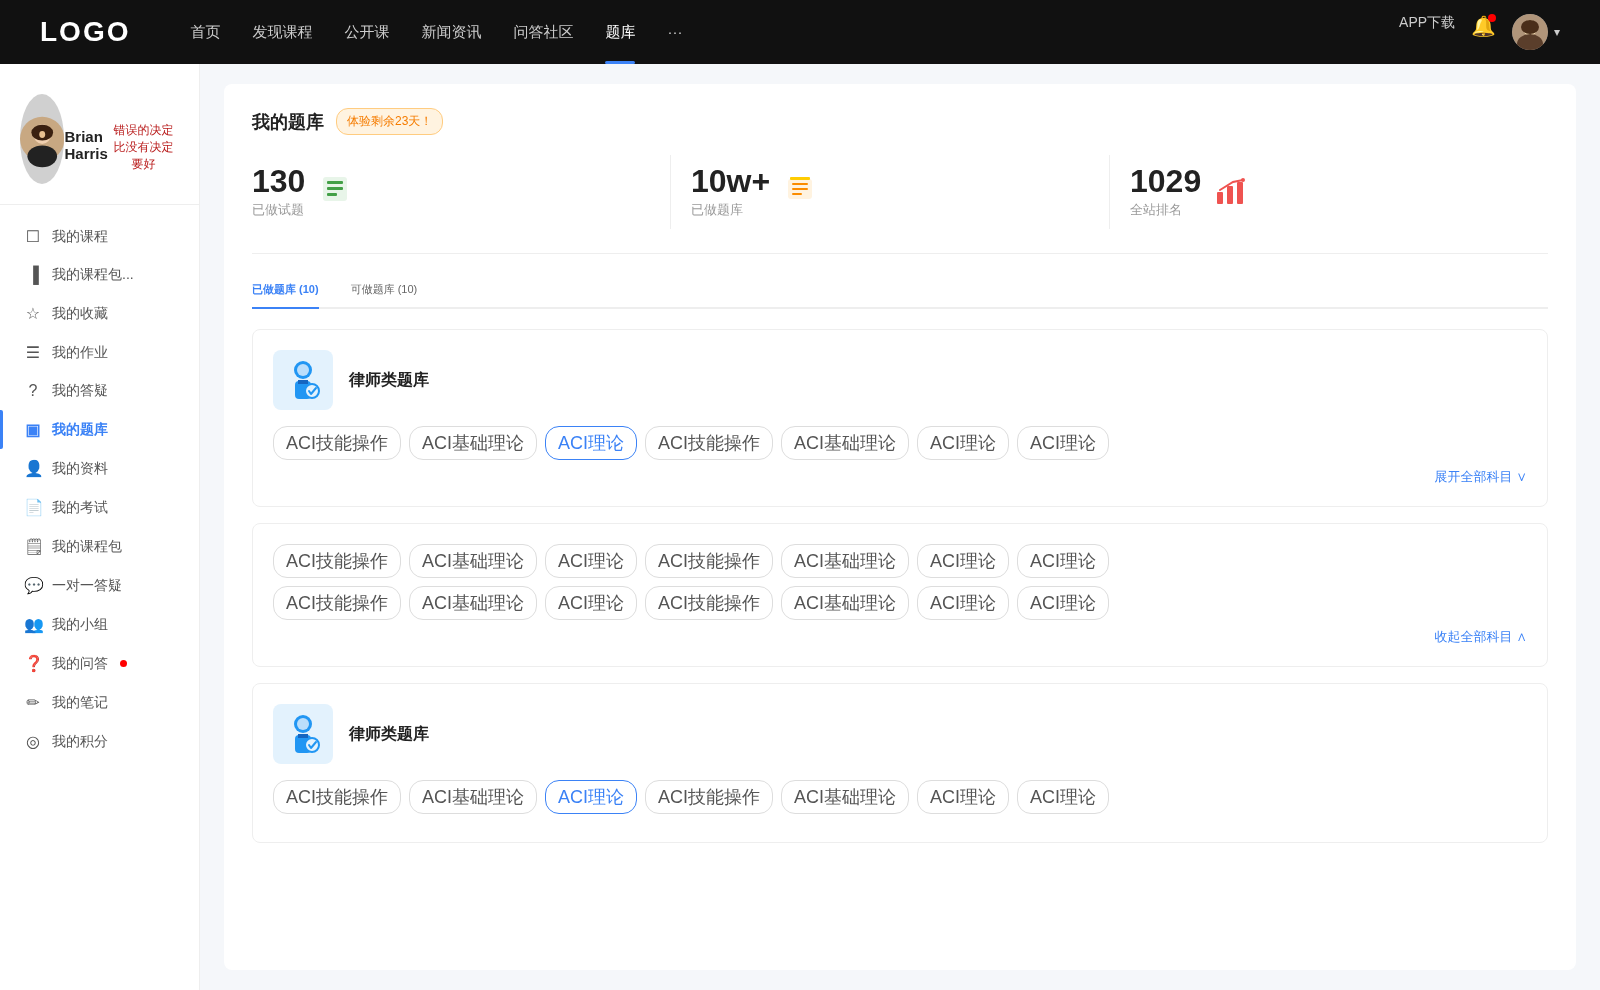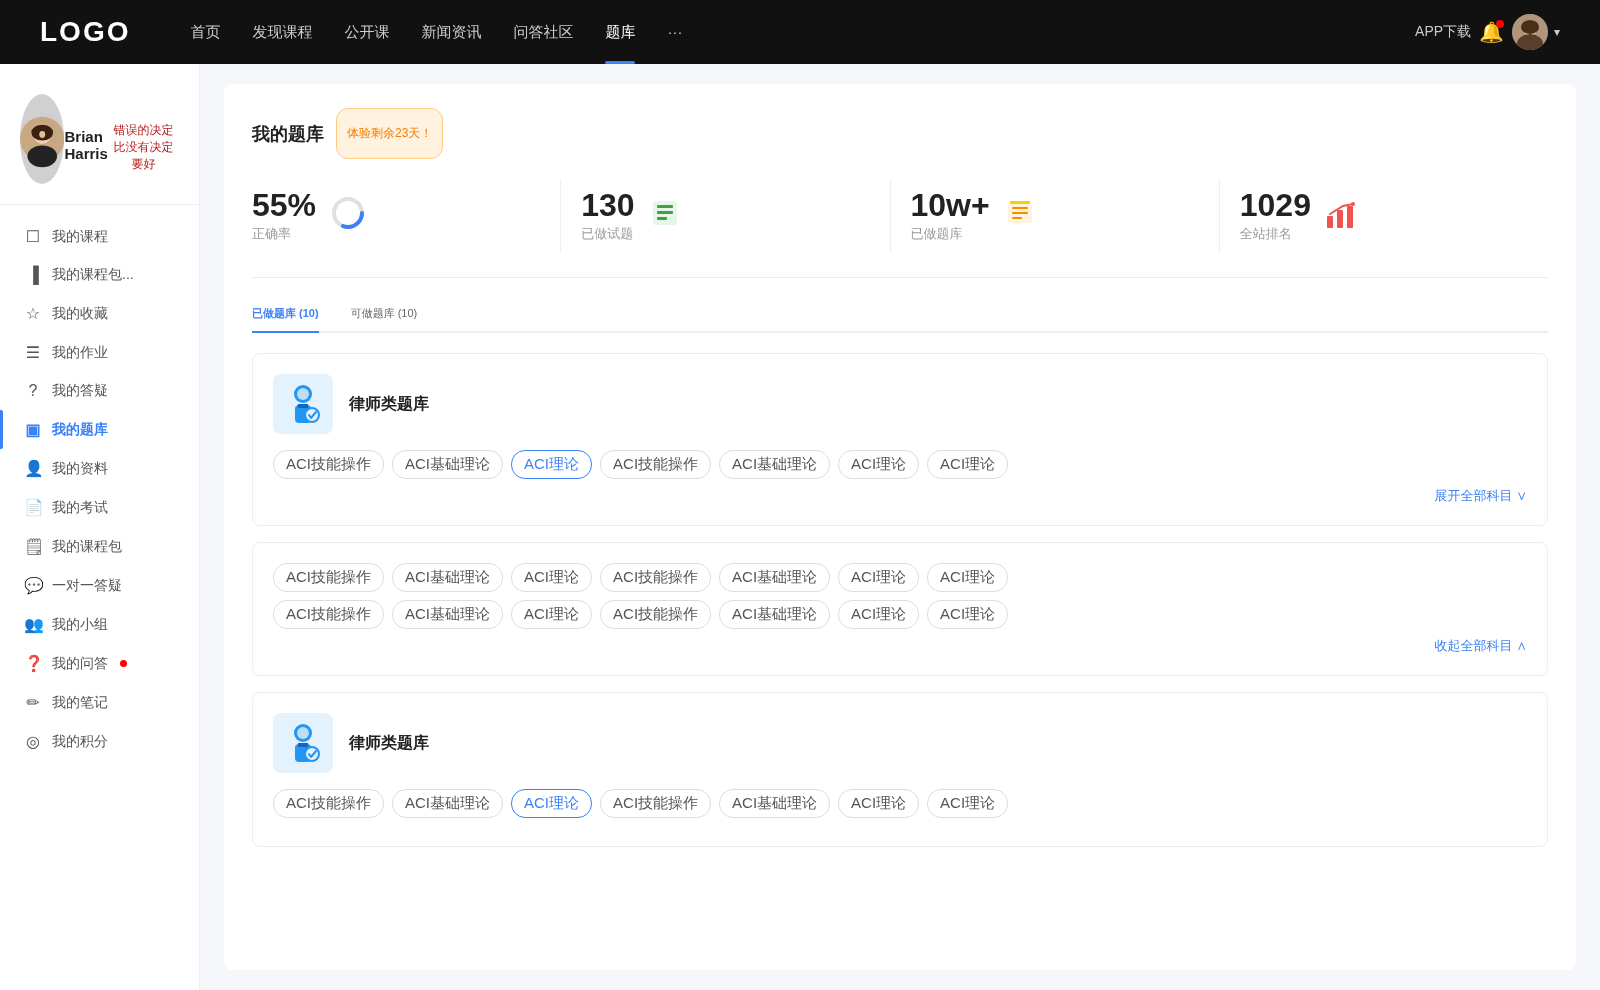--- a/index.html
+++ b/index.html
@@ -42,22 +42,22 @@
       display: block;
       height: 3px;
       background: #3b82f6;
       position: absolute;
       bottom: -22px;
       left: 0; right: 0;
       border-radius: 2px;
     }
     .header-right {
       display: flex;
-      align-items: center;
-      gap: 8px;
+      align-items: flex-start;
+      gap: 16px;
     }
     .header-app { color: #ccc; font-size: 14px; cursor: pointer; }
     .bell-icon { color: #ccc; font-size: 20px; position: relative; cursor: pointer; }
     .bell-dot {
       width: 8px; height: 8px;
       background: red;
       border-radius: 50%;
       position: absolute;
       top: 0; right: 0;
     }
@@ -162,21 +162,21 @@
       display: flex;
       align-items: center;
       gap: 12px;
       margin-bottom: 20px;
     }
     .page-title { font-size: 18px; font-weight: 600; color: #222; }
     .trial-badge {
       background: #fff3e0;
       color: #f57c00;
       font-size: 12px;
-      padding: 16px 10px;
+      padding: 4px 10px;
       border-radius: 12px;
       border: 1px solid #ffcc80;
     }
 
     
     .stats-row {
       display: flex;
       gap: 0;
       margin-bottom: 28px;
       border-bottom: 1px solid #eee;
@@ -258,21 +258,21 @@
     .tags-row {
       display: flex;
       flex-wrap: wrap;
       gap: 8px;
       margin-bottom: 8px;
     }
     .tag {
       padding: 4px 12px;
       border: 1px solid #ddd;
       border-radius: 14px;
-      font-size: 15px;
+      font-size: 18px;
       color: #555;
       cursor: pointer;
       background: white;
     }
     .tag.active {
       border-color: #3b82f6;
       color: #3b82f6;
     }
 
     .expand-link {
@@ -414,32 +414,20 @@
     <div class="content-card">
 
       <div class="page-title-row">
         <span class="page-title">我的题库</span>
         <span class="trial-badge">体验剩余23天！</span>
       </div>
 
       <div class="stats-row">
         <div class="stat-item">
           <div>
-            <div class="stat-value">55%</div>
-            <div class="stat-label">正确率</div>
-          </div>
-          <div style="font-size:28px;color:#3b82f6;">
-            <svg width="36" height="36" viewBox="0 0 36 36">
-              <circle cx="18" cy="18" r="14" fill="none" stroke="#e0e0e0" stroke-width="4"></circle>
-              <circle cx="18" cy="18" r="14" fill="none" stroke="#3b82f6" stroke-width="4" stroke-dasharray="49 88" stroke-dashoffset="22" stroke-linecap="round"></circle>
-            </svg>
-          </div>
-        </div>
-        <div class="stat-item">
-          <div>
             <div class="stat-value">130</div>
             <div class="stat-label">已做试题</div>
           </div>
           <div style="font-size:24px;color:#43a047;">
             <svg width="32" height="32" viewBox="0 0 32 32">
               <rect x="4" y="4" width="24" height="24" rx="3" fill="#e8f5e9"></rect>
               <rect x="8" y="8" width="16" height="3" rx="1" fill="#43a047"></rect>
               <rect x="8" y="14" width="16" height="3" rx="1" fill="#43a047"></rect>
               <rect x="8" y="20" width="10" height="3" rx="1" fill="#43a047"></rect>
             </svg>

